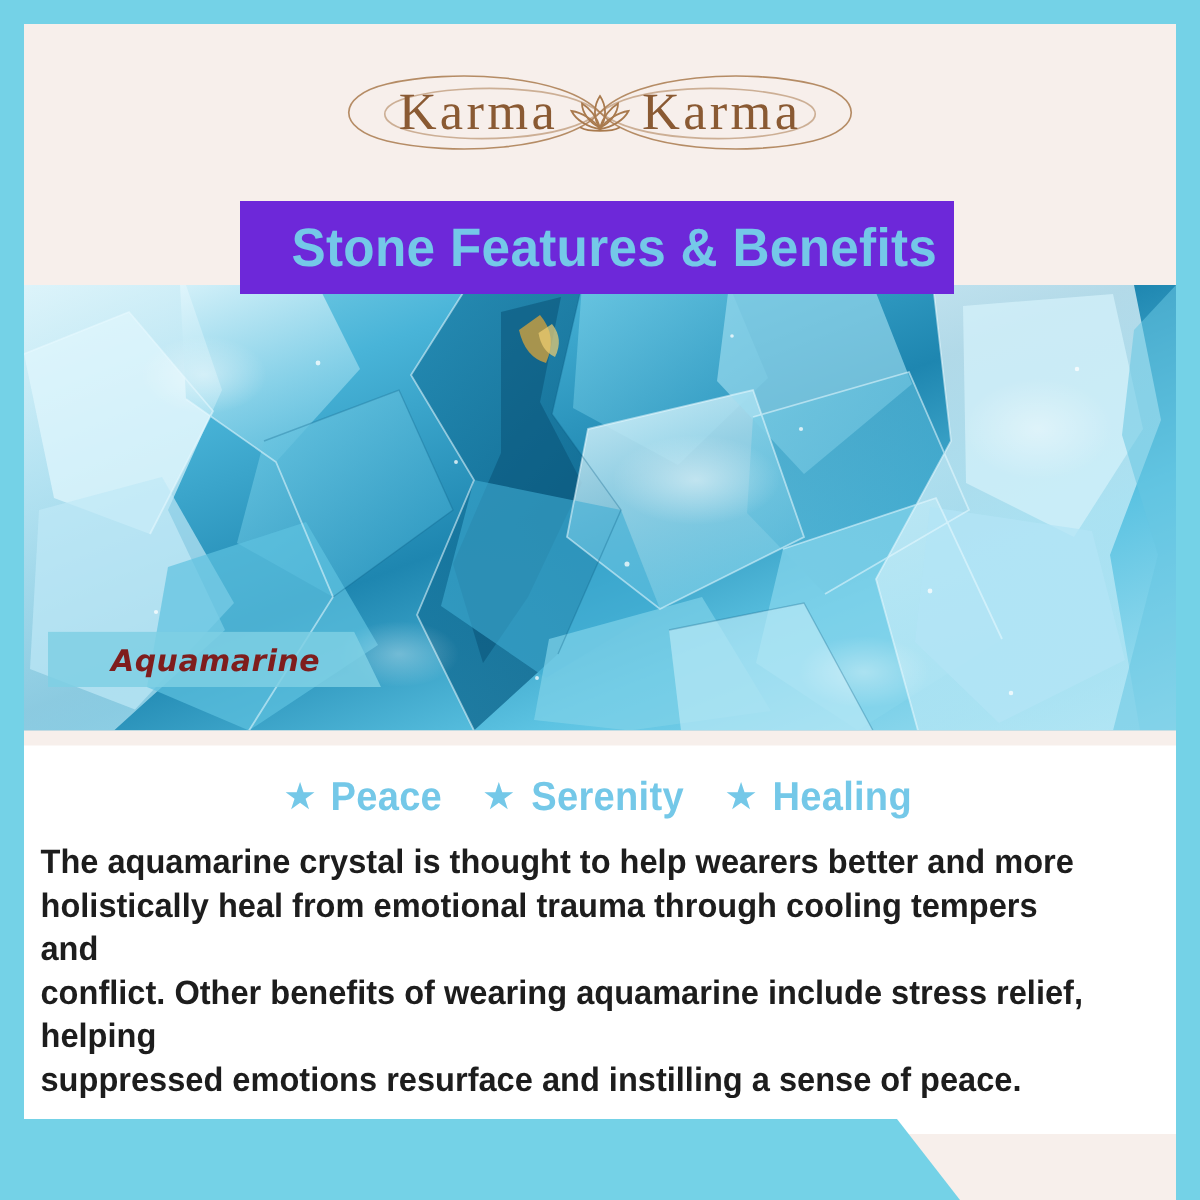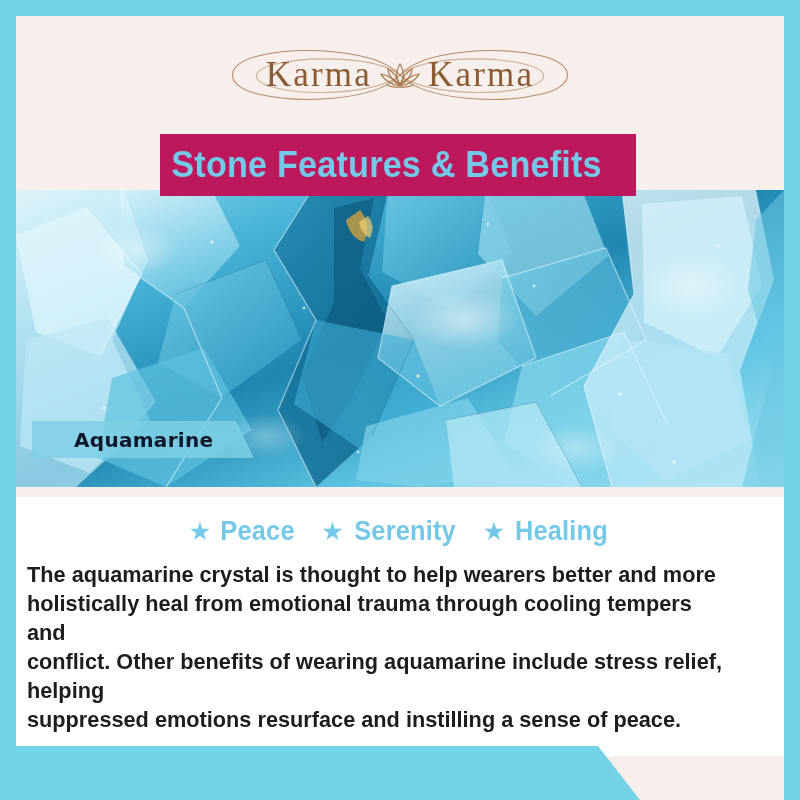--- a/index.html
+++ b/index.html
@@ -98,25 +98,25 @@
     z-index: 4;
   }
 
   
   .title-band {
     position: absolute;
     left: 160px;
     top: 134px;
     width: 476px;
     height: 62px;
-    background: #be185d;
+    background: #6d28d9;
     z-index: 4;
     display: flex;
     align-items: center;
-    justify-content: flex-start;
+    justify-content: flex-end;
   }
   .title-text {
     font-family: "Liberation Sans Narrow", "Liberation Sans", sans-serif;
     font-weight: bold;
     font-size: 36px;
     letter-spacing: 0.2px;
     color: #74C8E8;
     white-space: nowrap;
     transform: scaleX(0.95);
   }
@@ -141,26 +141,27 @@
     bottom: 29px;
     width: 222px;
     height: 37px;
     background: rgba(126, 207, 228, 0.84);
     clip-path: polygon(0 0, 204px 0, 222px 37px, 0 37px);
     display: flex;
     align-items: center;
     z-index: 5;
   }
   .stone-tag-label {
-    color: #0f172a;
+    color: #7f1d1d;
     font-family: "DejaVu Sans", "Liberation Sans", sans-serif;
     font-weight: bold;
     font-size: 20px;
     letter-spacing: 0.3px;
     padding-left: 42px;
+    font-style: italic;
   }
 
   
   .panel {
     position: absolute;
     left: 16px;
     top: 497px;
     width: 768px;
     height: 259px;
     background: #FFFFFF;

